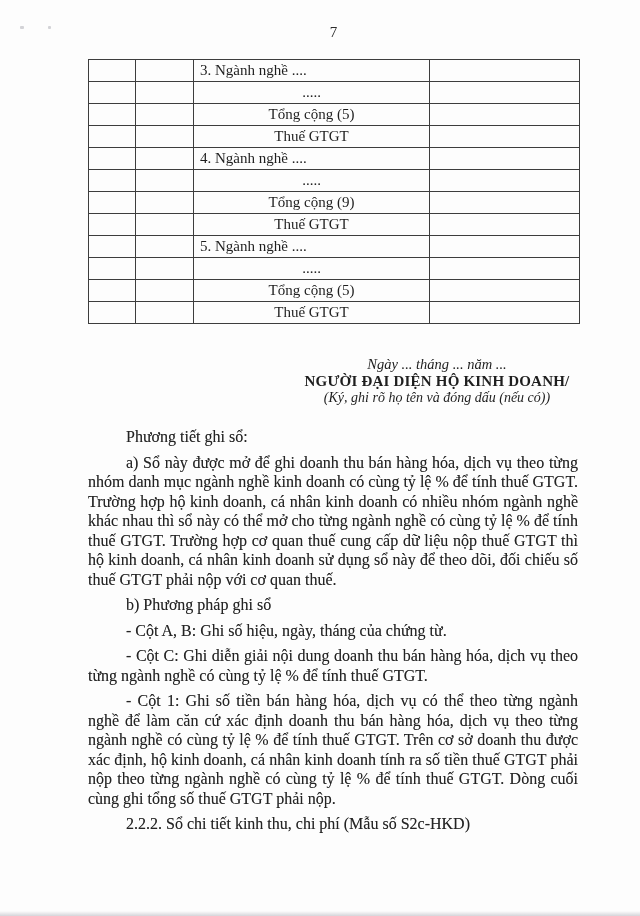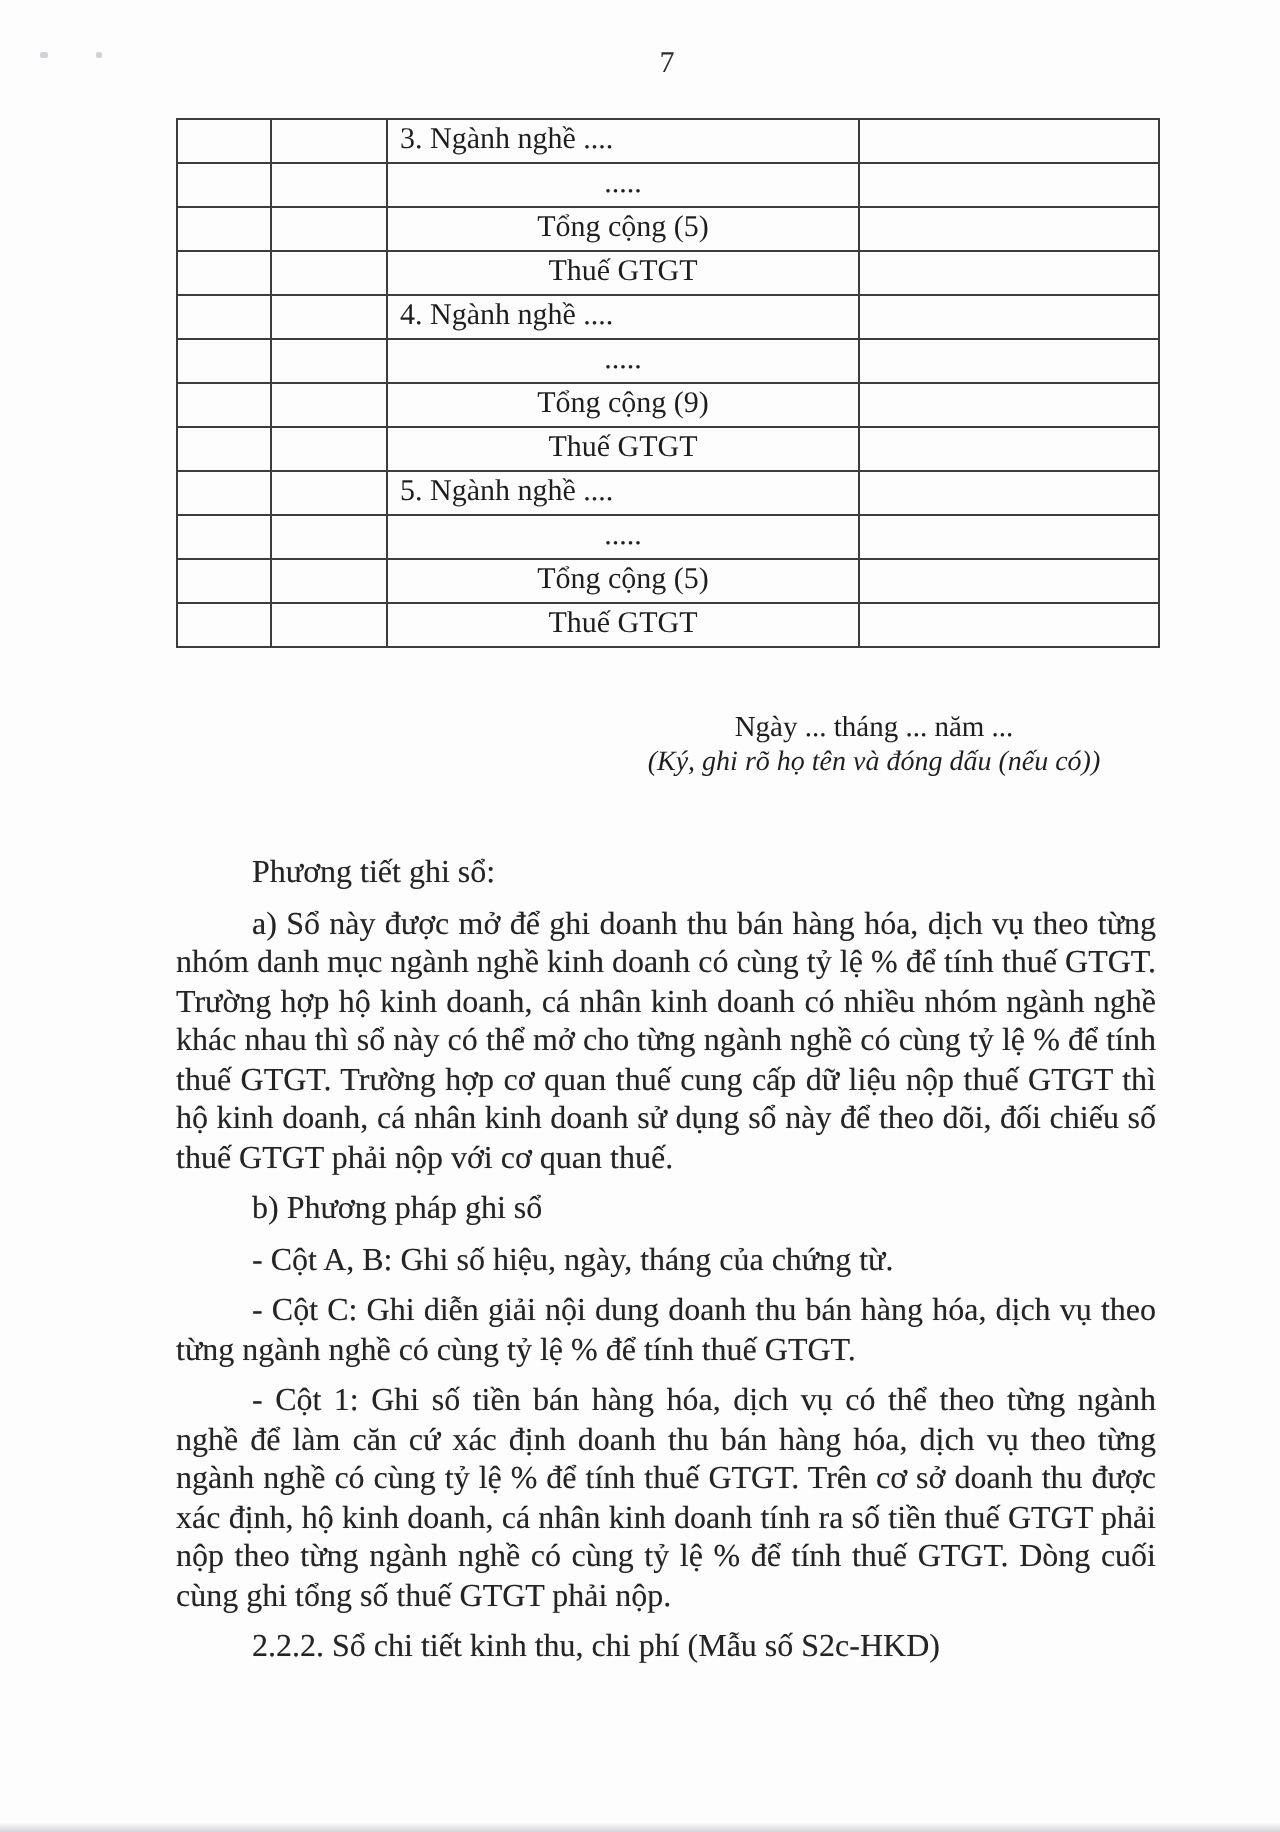--- a/index.html
+++ b/index.html
@@ -54,20 +54,21 @@
   td.cell-center{ text-align: center; }
   td.cell-bold  { font-weight: bold; }
 
   .signature {
     position: absolute;
     left: 296px; top: 357px; width: 282px;
     text-align: center;
     color: #1e1e1e;
   }
   .signature .date-line {
+    font-style: italic;
     font-size: 14.5px;
     line-height: 15px;
     margin-bottom: 2px;
   }
   .signature .role-line {
     font-weight: bold;
     font-size: 15px;
     line-height: 15px;
     letter-spacing: .2px;
   }
@@ -186,20 +187,21 @@
         <td class="cell-center"></td>
         <td class="cell-center"></td>
         <td class="cell-center">Thuế GTGT</td>
         <td class="cell-center"></td>
       </tr>
     </tbody>
   </table>
 
   <div class="signature">
     <div class="date-line">Ngày ... tháng ... năm ...</div>
+    <div class="role-line">NGƯỜI ĐẠI DIỆN HỘ KINH DOANH/</div>
     <div class="note-line">(Ký, ghi rõ họ tên và đóng dấu (nếu có))</div>
   </div>
 
   <div class="body-text">
     <p>Phương tiết ghi sổ:</p>
     <p>a) Sổ này được mở để ghi doanh thu bán hàng hóa, dịch vụ theo từng nhóm danh mục ngành nghề kinh doanh có cùng tỷ lệ % để tính thuế GTGT. Trường hợp hộ kinh doanh, cá nhân kinh doanh có nhiều nhóm ngành nghề khác nhau thì sổ này có thể mở cho từng ngành nghề có cùng tỷ lệ % để tính thuế GTGT. Trường hợp cơ quan thuế cung cấp dữ liệu nộp thuế GTGT thì hộ kinh doanh, cá nhân kinh doanh sử dụng sổ này để theo dõi, đối chiếu số thuế GTGT phải nộp với cơ quan thuế.</p>
     <p>b) Phương pháp ghi sổ</p>
     <p>- Cột A, B: Ghi số hiệu, ngày, tháng của chứng từ.</p>
     <p>- Cột C: Ghi diễn giải nội dung doanh thu bán hàng hóa, dịch vụ theo từng ngành nghề có cùng tỷ lệ % để tính thuế GTGT.</p>
     <p>- Cột 1: Ghi số tiền bán hàng hóa, dịch vụ có thể theo từng ngành nghề để làm căn cứ xác định doanh thu bán hàng hóa, dịch vụ theo từng ngành nghề có cùng tỷ lệ % để tính thuế GTGT. Trên cơ sở doanh thu được xác định, hộ kinh doanh, cá nhân kinh doanh tính ra số tiền thuế GTGT phải nộp theo từng ngành nghề có cùng tỷ lệ % để tính thuế GTGT. Dòng cuối cùng ghi tổng số thuế GTGT phải nộp.</p>

